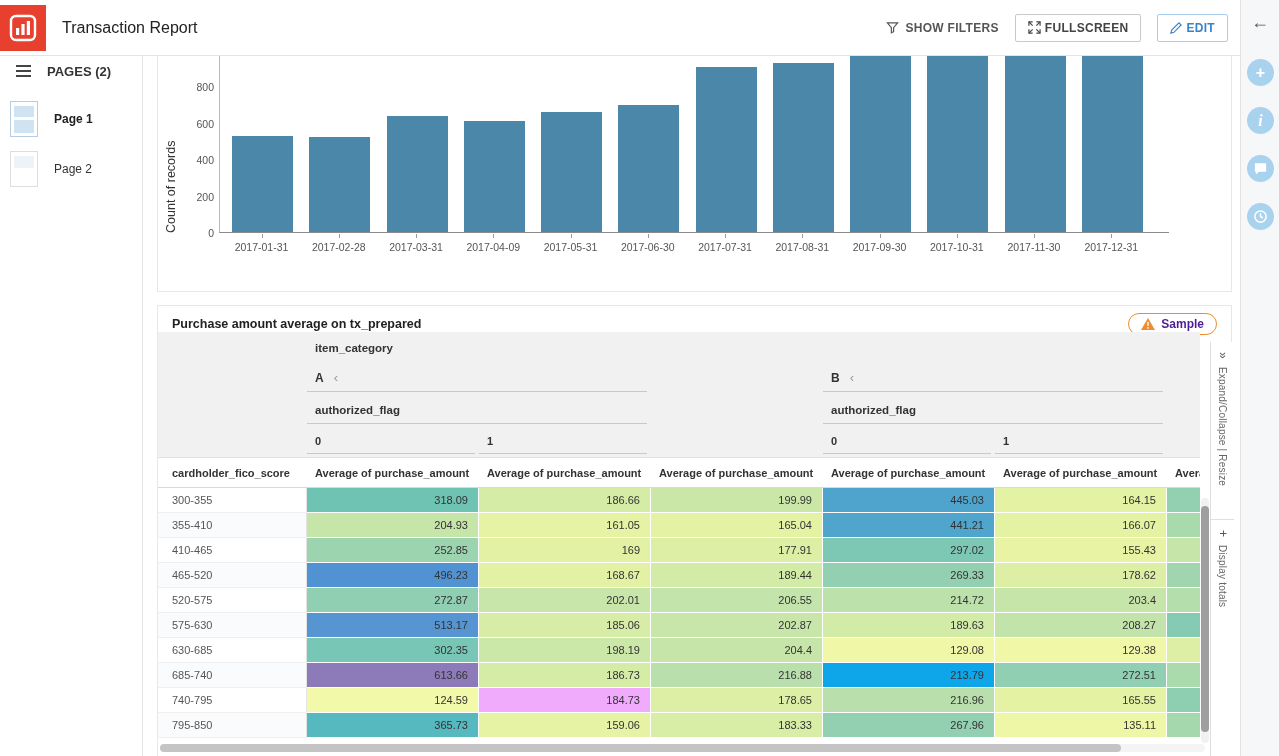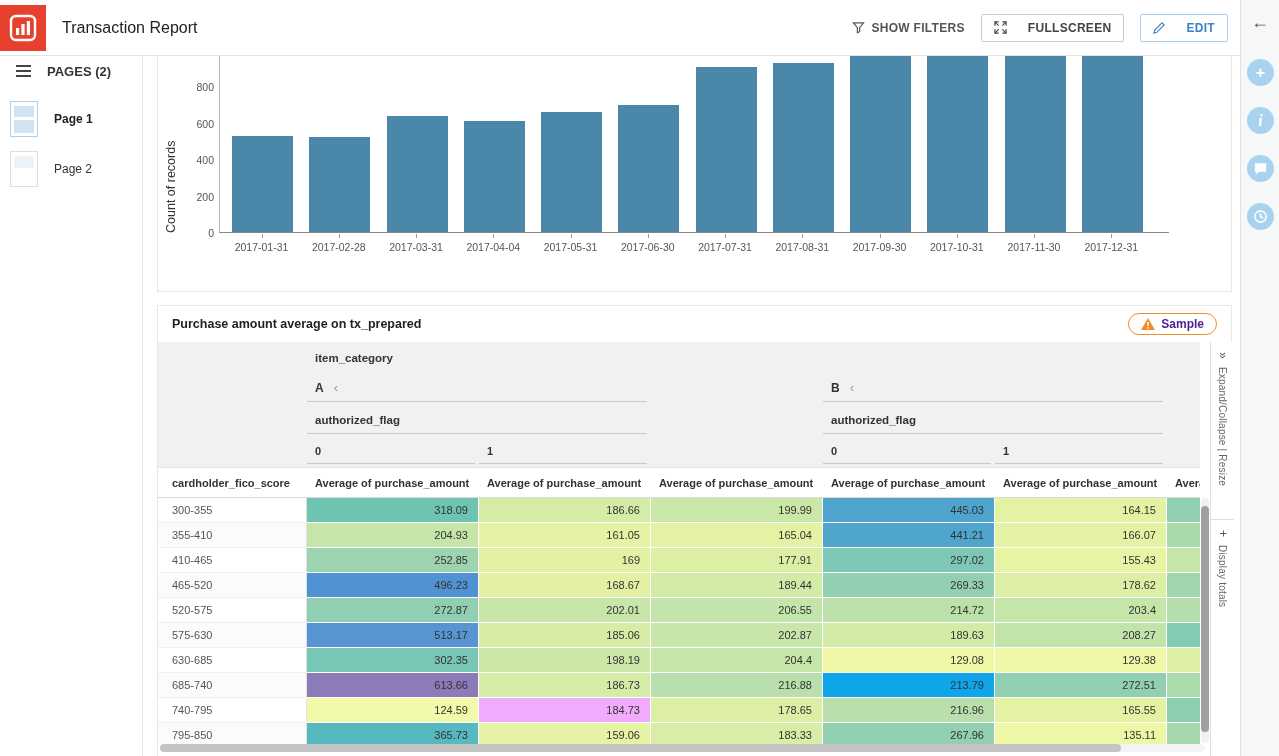--- a/index.html
+++ b/index.html
@@ -9,21 +9,21 @@
 
   
   .topbar { position:absolute; left:0; top:0; width:1240px; height:56px; background:#fff;
             border-bottom:1px solid #e4e4e4; display:flex; align-items:center; z-index:6; }
   .logo { width:46px; height:46px; background:#e8402f; display:flex; align-items:center;
           justify-content:center; flex:0 0 46px; }
   .app-title { font-size:16px; color:#222; margin-left:16px; }
   .topbar-right { margin-left:auto; display:flex; align-items:center; gap:16px; padding-right:12px; }
   .showfilters { display:flex; align-items:center; gap:6px; font-size:12px; font-weight:700;
                  color:#555; letter-spacing:.3px; cursor:pointer; }
-  .btn { display:flex; align-items:center; gap:21px; font-size:12px; font-weight:700;
+  .btn { display:flex; align-items:center; gap:4px; font-size:12px; font-weight:700;
          padding:6px 12px; border:1px solid #c9c9c9; border-radius:2px; background:#fff;
          color:#444; cursor:pointer; letter-spacing:.3px; }
   .btn.edit { border-color:#a9cdf0; color:#3b82c8; }
 
   
   .rail { position:absolute; right:0; top:0; width:39px; height:756px; background:#f6f7f8;
           border-left:1px solid #e2e2e2; z-index:7; }
   .rail-back { position:absolute; top:12px; left:10px; font-size:18px; color:#555; cursor:pointer; }
   .rail-circle { position:absolute; left:6px; width:27px; height:27px; border-radius:50%;
                  background:#a9d2ef; color:#fff; display:flex; align-items:center;
@@ -65,21 +65,21 @@
             font-size:13px; color:#333; }
 
   
   .tile-titlebar { height:36px; display:flex; align-items:center; justify-content:space-between;
                    padding:0 14px; }
   .tile-title { font-size:12.5px; font-weight:700; color:#222; }
   .sample { display:flex; align-items:center; gap:6px; border:1px solid #ef8d2e; color:#4c1d95;
             font-weight:700; font-size:12px; border-radius:13px; padding:3px 12px;
             background:#fff; cursor:pointer; }
 
-  .pivot-wrap { position:absolute; left:0; top:36px; width:1042px; height:415px; overflow:hidden; }
+  .pivot-wrap { position:absolute; left:0; top:26px; width:1042px; height:415px; overflow:hidden; }
   .band-bg { position:absolute; left:0; top:0; width:1042px; height:126px; background:#f1f1f2;
              border-bottom:1px solid #e2e2e2; }
   .colhead-bg { position:absolute; left:0; top:126px; width:1042px; height:30px; background:#fff;
                 border-bottom:1px solid #d9d9d9; }
   .ph-item { position:absolute; top:0; height:32px; line-height:32px; font-size:11.5px;
              font-weight:700; color:#333; }
   .ph-group { position:absolute; top:34px; height:26px; line-height:24px; font-size:12px;
               font-weight:700; color:#333; border-bottom:1px solid #c9c9c9; padding-left:8px; }
   .ph-group .chev { color:#999; font-weight:400; font-size:13px; margin-left:10px; cursor:pointer; }
   .ph-af { position:absolute; top:66px; height:26px; line-height:24px; font-size:11.5px;
@@ -222,21 +222,21 @@
           <div class="bar" style="left: 784.5px; height: 191px; background: rgb(74, 135, 168);"></div>
           <div class="bar" style="left: 861.75px; height: 191px; background: rgb(74, 135, 168);"></div>
         </div>
       <div>
           <div class="xlab" style="left: 63.5px;">2017-01-31</div>
           <div class="xtick" style="left: 103.5px;"></div>
           <div class="xlab" style="left: 140.75px;">2017-02-28</div>
           <div class="xtick" style="left: 180.75px;"></div>
           <div class="xlab" style="left: 218px;">2017-03-31</div>
           <div class="xtick" style="left: 258px;"></div>
-          <div class="xlab" style="left: 295.25px;">2017-04-04</div>
+          <div class="xlab" style="left: 295.25px;">2017-04-09</div>
           <div class="xtick" style="left: 335.25px;"></div>
           <div class="xlab" style="left: 372.5px;">2017-05-31</div>
           <div class="xtick" style="left: 412.5px;"></div>
           <div class="xlab" style="left: 449.75px;">2017-06-30</div>
           <div class="xtick" style="left: 489.75px;"></div>
           <div class="xlab" style="left: 527px;">2017-07-31</div>
           <div class="xtick" style="left: 567px;"></div>
           <div class="xlab" style="left: 604.25px;">2017-08-31</div>
           <div class="xtick" style="left: 644.25px;"></div>
           <div class="xlab" style="left: 681.5px;">2017-09-30</div>

